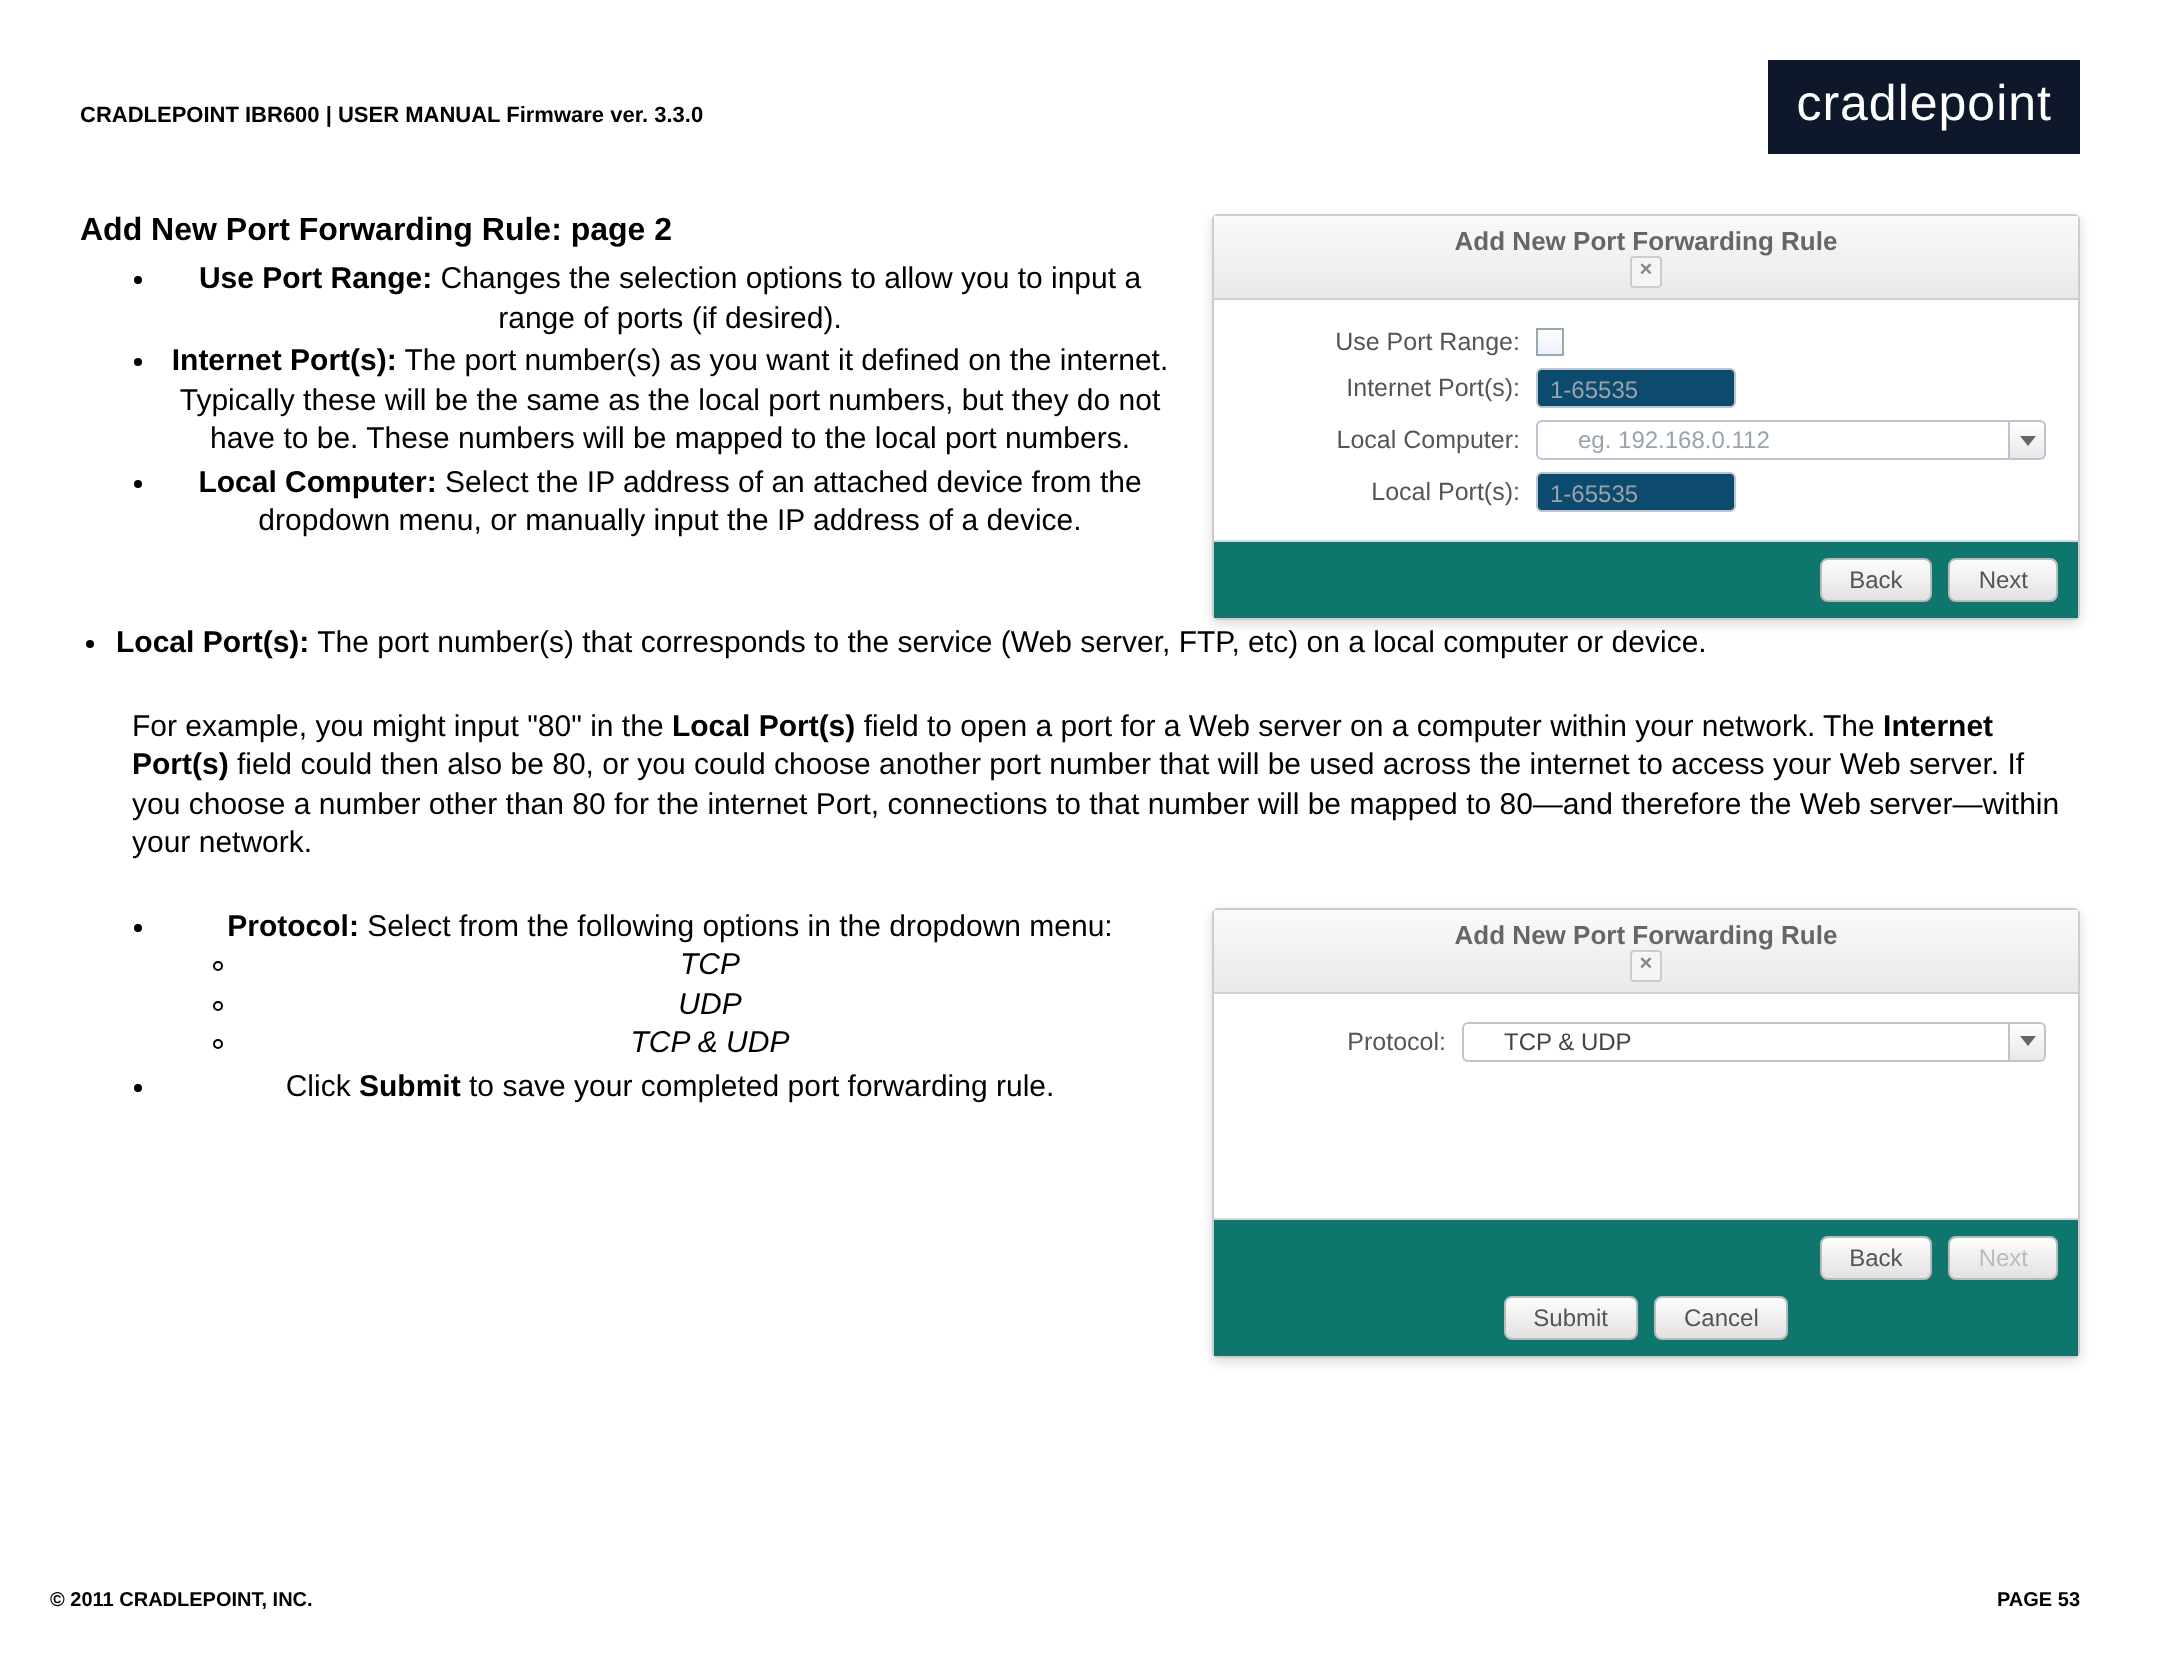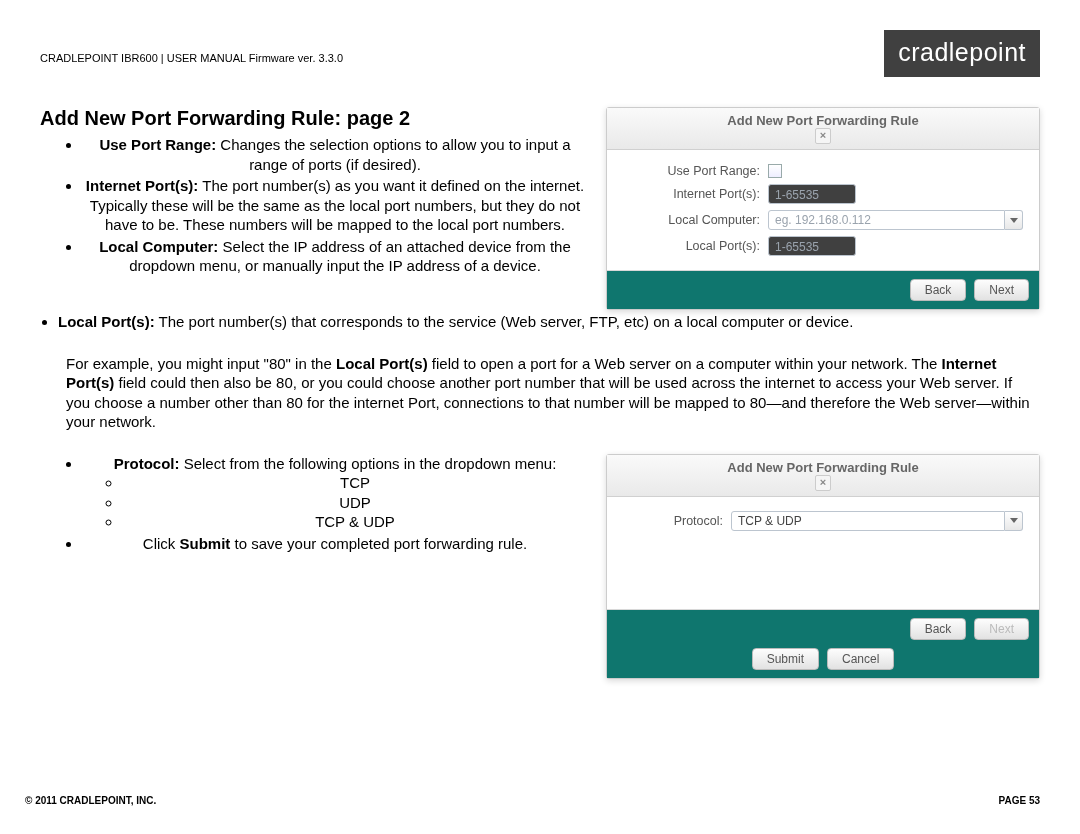--- a/index.html
+++ b/index.html
@@ -7,37 +7,37 @@
     width: 1080px;
     height: 834px;
     background: #fff;
     font-family: Arial, Helvetica, sans-serif;
     font-size: 15px;
     color: #000;
     position: relative;
     padding: 30px 40px 60px 40px;
   }
   .header-row { display: flex; justify-content: space-between; align-items: flex-start; }
-  .header-text { font-size: 11px; color: #000; margin-top: 22px; }
+  .header-text { font-size: 11px; color: #000; margin-top: 22px; font-weight: bold; }
   .logo-box {
-    background: #404040;
+    background: #0f172a;
     color: #fff;
     padding: 8px 14px 10px 14px;
     font-size: 25px;
     font-family: Arial, sans-serif;
     letter-spacing: 0.5px;
   }
   .content { margin-top: 30px; }
   .section-row { display: flex; gap: 18px; align-items: flex-start; }
   .text-col { flex: 1; }
-  .heading { font-weight: bold; font-size: 20px; margin-bottom: 5px; }
+  .heading { font-weight: bold; font-size: 16px; margin-bottom: 5px; }
   ul.bullets { list-style: disc; padding-left: 42px; }
   ul.bullets > li { margin-bottom: 2px; line-height: 1.3; text-align: center; }
   ul.circles { list-style: circle; padding-left: 40px; }
-  ul.circles > li { margin-bottom: 0px; line-height: 1.3; }
+  ul.circles > li { margin-bottom: 0px; line-height: 1.3; font-style: italic; }
   .runon { margin-left: 18px; line-height: 1.3; margin-top: 2px; display: list-item; list-style: disc; }
   .para { margin-top: 22px; margin-left: 26px; line-height: 1.3; }
   b { font-weight: bold; }
   .dialog {
     border: 1px solid #ccc;
     border-radius: 3px;
     background: #f0f0f0;
     width: 434px;
     font-size: 12.5px;
     color: #555;
@@ -68,27 +68,27 @@
   }
   .dlg-body { background: #fff; padding: 14px 16px 8px 16px; }
   .form-row { display: flex; align-items: center; margin-bottom: 6px; }
   .form-label { width: 145px; text-align: right; padding-right: 8px; color:#555; font-size:12.5px; }
   .form-input {
     border: 1px solid #bcc5cf;
     border-radius: 3px;
     padding: 2px 6px;
     font-size: 12px;
     color: #9aa3ad;
-    background: #404040;
-    width: 88px;
+    background: #0c4a6e;
+    width: 100px;
     height: 20px;
     line-height:16px;
   }
   .combo-wrap { display:flex; align-items:center; flex: 1;}
-  .combo-input { border: 1px solid #bcc5cf; border-radius: 3px 0 0 3px; padding: 2px 6px; font-size:12px; color:#444; height:20px; flex:1; }
+  .combo-input { border: 1px solid #bcc5cf; border-radius: 3px 0 0 3px; padding: 2px 20px; font-size:12px; color:#444; height:20px; flex:1; }
   .combo-btn {
     width: 18px; height:20px; border:1px solid #bcc5cf; border-left:none;
     background: linear-gradient(#fff,#e8e8e8); border-radius:0 3px 3px 0;
     display:flex; align-items:center; justify-content:center;
   }
   .chev { width:0;height:0;border-left:4px solid transparent;border-right:4px solid transparent;border-top:5px solid #666; }
   .checkbox { width:14px;height:14px;border:1px solid #9aa;background:linear-gradient(#fff,#eef);margin-left:0; }
   .dlg-footer {
     background:#0f766e; border-top:1px solid #d8d8d8;
     padding: 8px 10px; display:flex; justify-content:flex-end; gap:8px;

